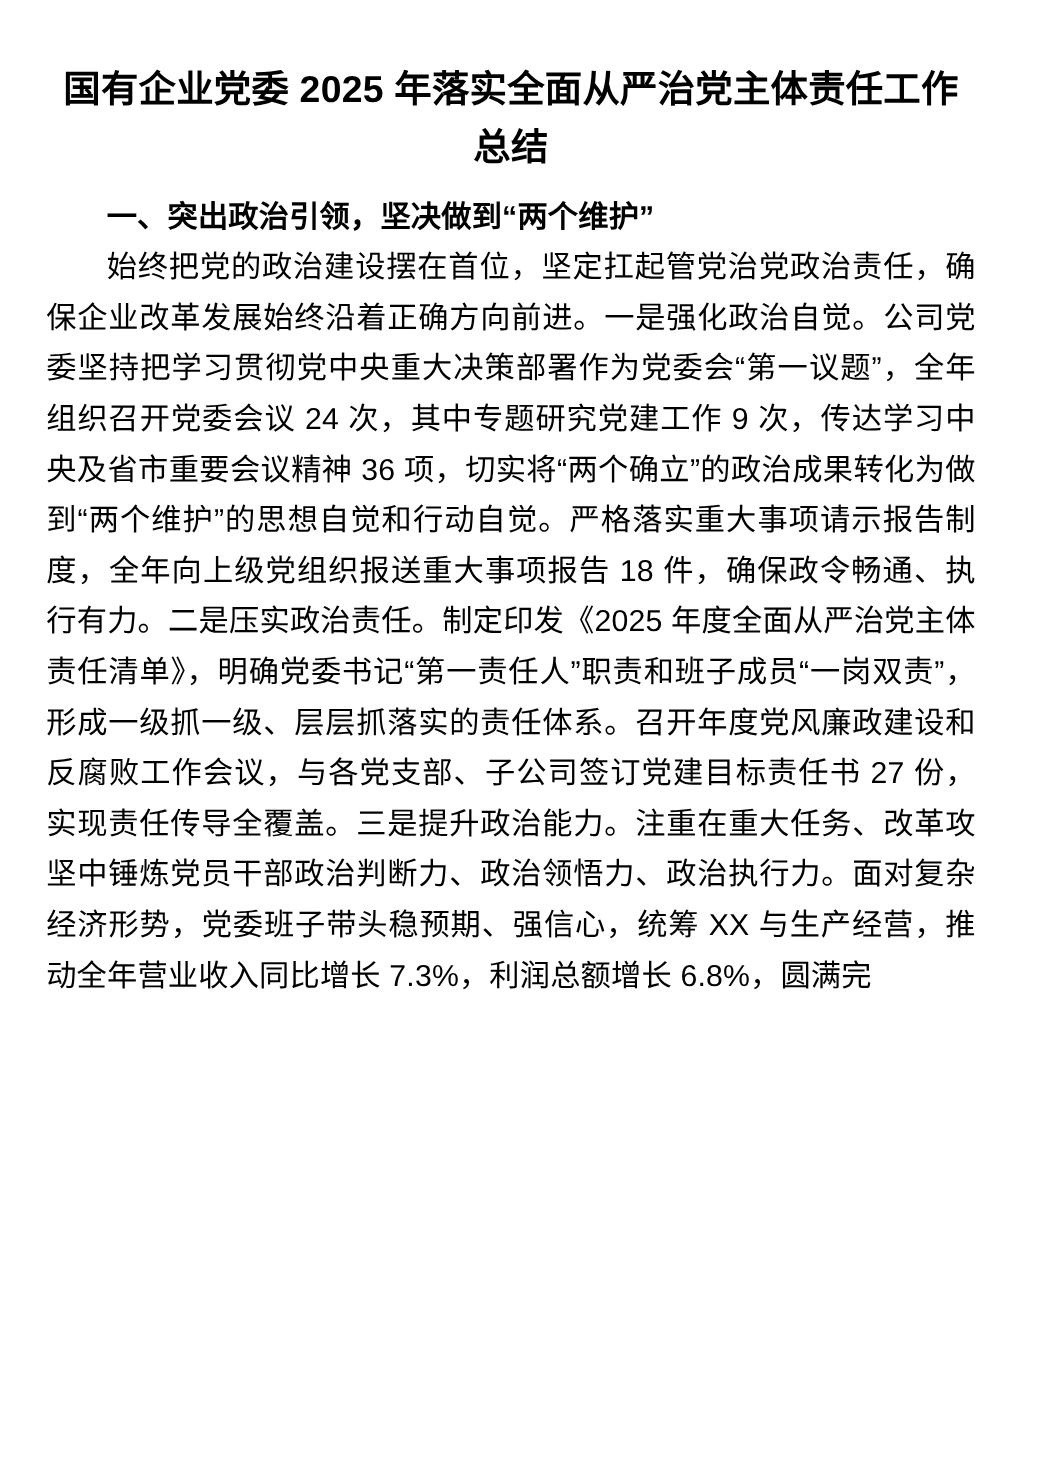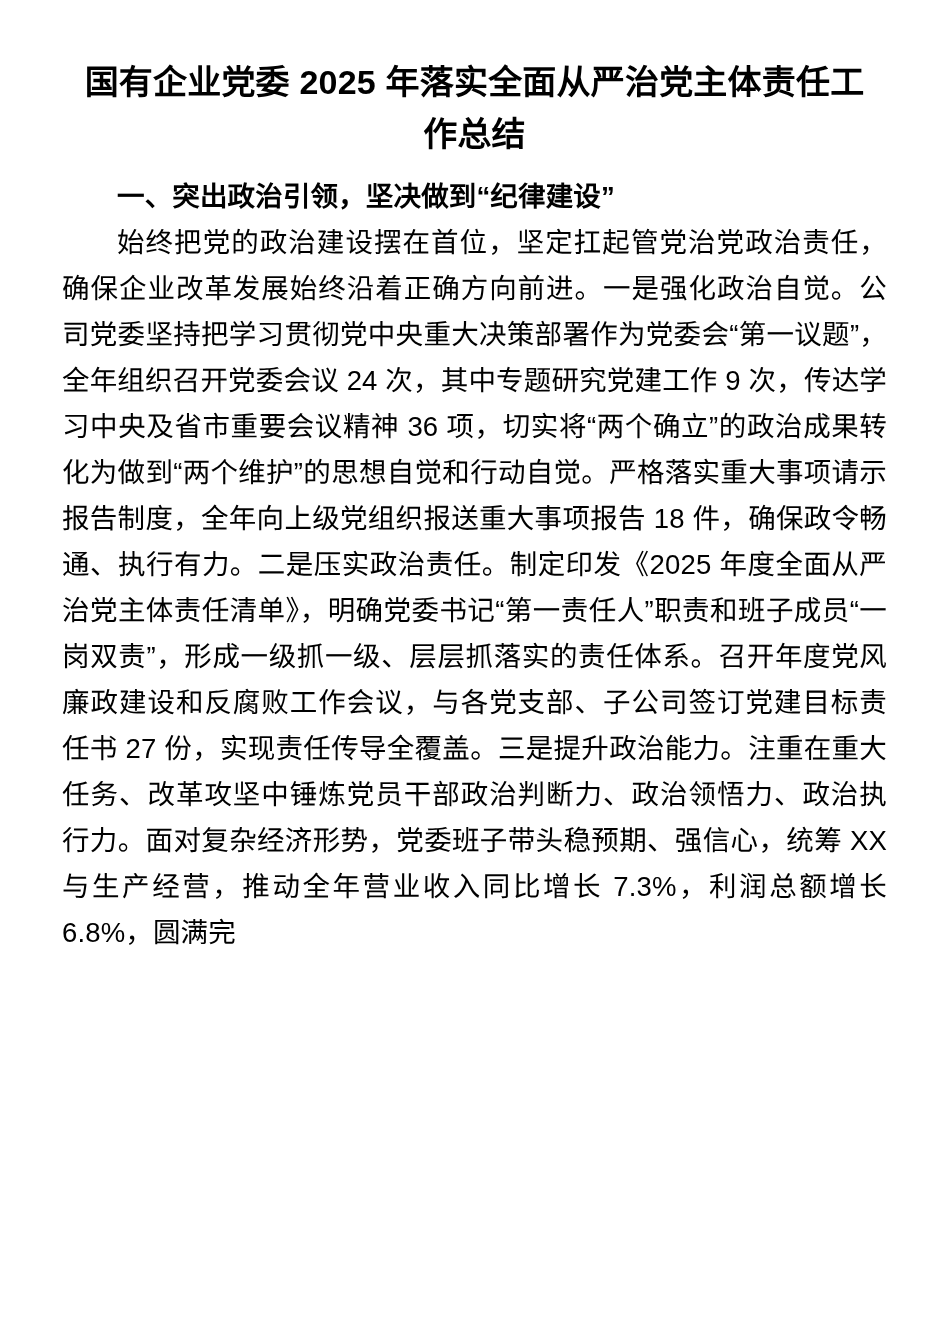--- a/index.html
+++ b/index.html
@@ -8,21 +8,21 @@
     padding: 0;
     background: #ffffff;
   }
 
   .page {
     position: relative;
     width: 950px;
     height: 1213px;
     background: #ffffff;
     box-sizing: border-box;
-    padding: 56px 63px 0 62px;
+    padding: 56px 63px 0 42px;
     overflow: hidden;
     font-family: "Liberation Sans", "DejaVu Sans", sans-serif;
     color: #000000;
     -webkit-font-smoothing: antialiased;
   }
 
   .doc-title {
     font-family: "Liberation Sans", "DejaVu Sans", sans-serif;
     font-size: 34px;
     font-weight: 700;
@@ -65,19 +65,19 @@
 </head>
 <body>
 
 <div class="page">
 
   <h1 class="doc-title">国有企业党委 2025 年落实全面从严治党主体责任工作总结</h1>
 
   <div class="body-block">
 
 
-    <p class="section-heading">一、突出政治引领，坚决做到“纪律建设”</p>
+    <p class="section-heading">一、突出政治引领，坚决做到“两个维护”</p>
 
     <p class="para">始终把党的政治建设摆在首位，坚定扛起管党治党政治责任，确保企业改革发展始终沿着正确方向前进。一是强化政治自觉。公司党委坚持把学习贯彻党中央重大决策部署作为党委会“第一议题”，全年组织召开党委会议 24 次，其中专题研究党建工作 9 次，传达学习中央及省市重要会议精神 36 项，切实将“两个确立”的政治成果转化为做到“两个维护”的思想自觉和行动自觉。严格落实重大事项请示报告制度，全年向上级党组织报送重大事项报告 18 件，确保政令畅通、执行有力。二是压实政治责任。制定印发《2025 年度全面从严治党主体责任清单》，明确党委书记“第一责任人”职责和班子成员“一岗双责”，形成一级抓一级、层层抓落实的责任体系。召开年度党风廉政建设和反腐败工作会议，与各党支部、子公司签订党建目标责任书 27 份，实现责任传导全覆盖。三是提升政治能力。注重在重大任务、改革攻坚中锤炼党员干部政治判断力、政治领悟力、政治执行力。面对复杂经济形势，党委班子带头稳预期、强信心，统筹 XX 与生产经营，推动全年营业收入同比增长 7.3%，利润总额增长 6.8%，圆满完</p>
 
   </div>
 
 </div>
 
 </body></html>

